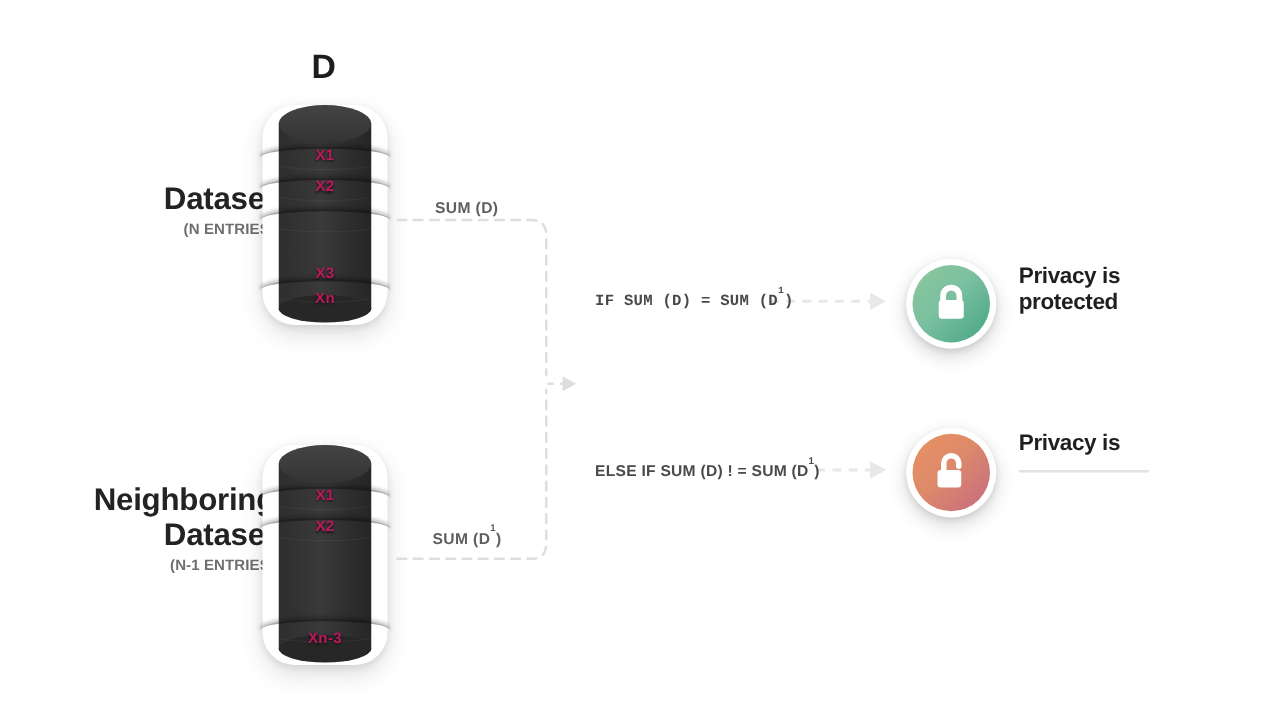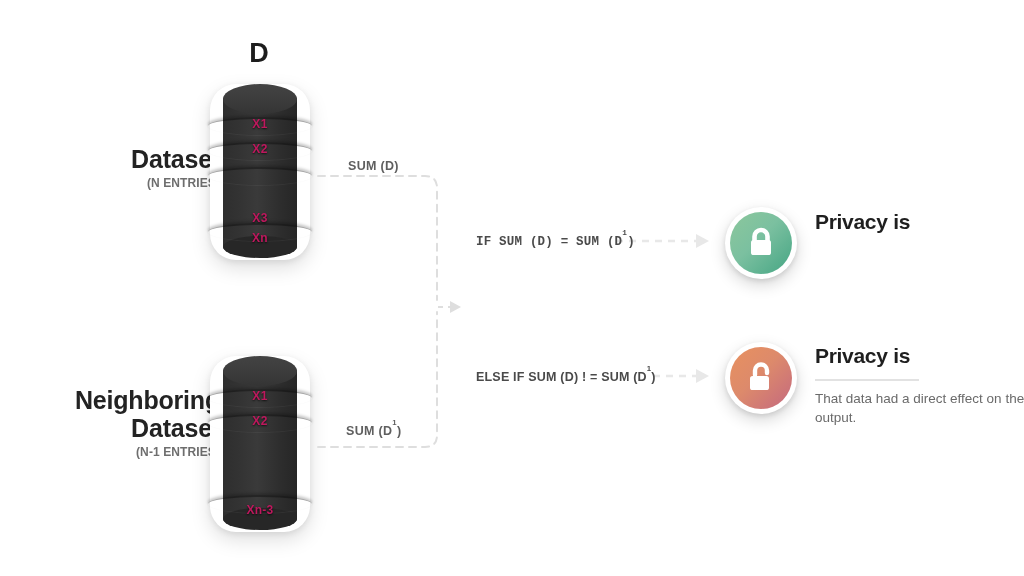--- a/index.html
+++ b/index.html
@@ -183,21 +183,21 @@
     background: linear-gradient(135deg, #8cc79c 0%, #7bc0a0 45%, #45a583 100%);
   }
   .badge-red .badge-inner {
     background: linear-gradient(135deg, #e8915f 0%, #dd8a6b 45%, #c4697f 100%);
   }
   #badge-protected    { left: 725px; top: 207px; }
   #badge-compromised  { left: 725px; top: 342px; }
 
   .outcome-text { position: absolute; }
   .outcome-title {
-    font-size: 21px;
+    font-size: 18px;
     font-weight: bold;
     color: #1f1f1f;
     line-height: 1.16;
     letter-spacing: -0.3px;
   }
   #text-protected   { left: 815px; top: 210px; width: 205px; }
   #text-compromised { left: 815px; top: 344px; width: 210px; }
   .divider {
     width: 104px;
     height: 2px;
@@ -292,32 +292,32 @@
     <div class="badge-inner">
       <svg width="34" height="36" viewBox="0 0 34 36">
         <path d="M10.5 16 V11.5 a6.5 6.5 0 0 1 13 0 V16" fill="none" stroke="#ffffff" stroke-width="4.6" stroke-linecap="round"></path>
         <rect x="7" y="15" width="20" height="15" rx="2.6" fill="#ffffff"></rect>
       </svg>
     </div>
   </div>
   <div class="outcome-text" id="text-protected">
     <div class="outcome-title">
       <span>Privacy is</span><br>
+      <span>protected</span>
     </div>
   </div>
 
   <div class="badge badge-red" id="badge-compromised">
     <div class="badge-inner">
       <svg width="34" height="36" viewBox="0 0 34 36">
         <path d="M11 15 V10.5 a6 6 0 0 1 12 0 V13" fill="none" stroke="#ffffff" stroke-width="4.4" stroke-linecap="round"></path>
         <rect x="6" y="16" width="19" height="14" rx="2.6" fill="#ffffff"></rect>
       </svg>
     </div>
   </div>
   <div class="outcome-text" id="text-compromised">
     <div class="outcome-title">
       <span>Privacy is</span><br>
     </div>
     <div class="divider"></div>
-    <div class="outcome-note">That data had a direct effect on the output.</div>
   </div>
 
 </div>
 
 </body></html>

